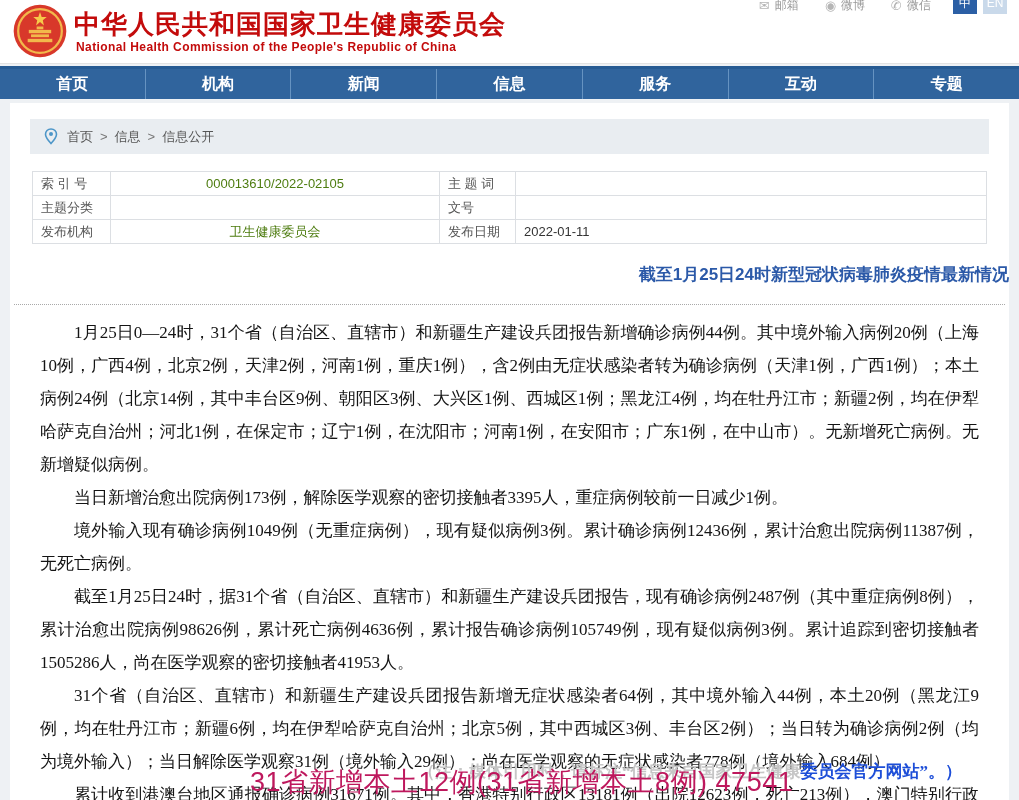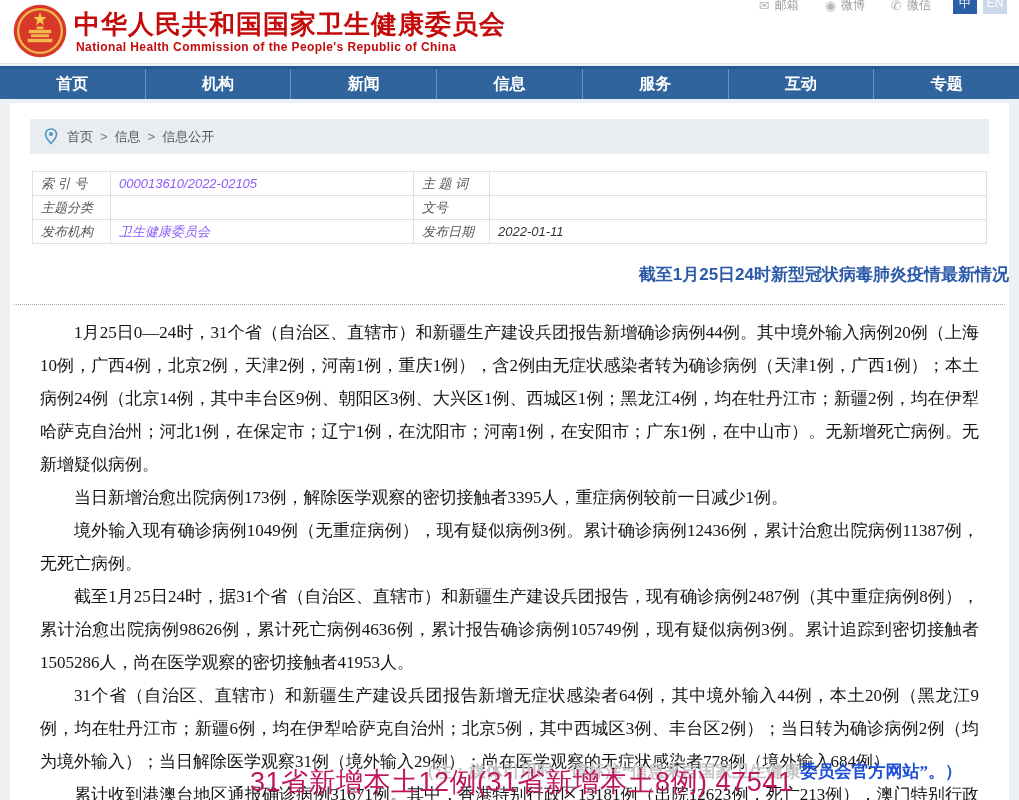--- a/index.html
+++ b/index.html
@@ -27,23 +27,23 @@
 
   
   .card { position:absolute; top:103px; left:10px; width:999px; height:697px; background:#ffffff; }
 
   .breadcrumb { position:absolute; top:16px; left:20px; width:959px; height:35px; background:#e9edf1; display:flex; align-items:center; padding-left:14px; font-size:13px; color:#555; }
   .breadcrumb .pin { margin-right:9px; display:flex; align-items:center; }
   .crumb { cursor:pointer; }
   .crumb-sep { margin:0 7px; color:#777; }
 
   table.meta { position:absolute; top:68px; left:22px; width:955px; border-collapse:collapse; table-layout:fixed; }
-  table.meta td { border:1px solid #dcdfe3; height:24px; font-size:13px; padding:0 8px; white-space:nowrap; overflow:hidden;font-style:italic; }
+  table.meta td { border:1px solid #dcdfe3; height:24px; font-size:13px; padding:0 8px; white-space:nowrap; overflow:hidden; }
   td.m-label { width:78px; color:#555; background:#fff; }
-  td.m-val1 { width:303px; color:#8b5cf6; }
+  td.m-val1 { width:329px; color:#4d7c0f;text-align:center; }
   td.m-label2 { width:76px; color:#555; }
   td.m-val2 { color:#333; }
 
   .art-title { position:absolute; top:160px; left:0; width:999px; text-align:right; font-size:17px; font-weight:bold; color:#2b59a8; }
   .dotted-sep { position:absolute; top:201px; left:4px; width:991px; border-top:1px dotted #a9a9a9; }
 
   .article { position:absolute; top:213px; left:30px; width:939px; font-family:"Liberation Serif","DejaVu Serif",serif; font-size:17px; line-height:33px; color:#141414; text-align:justify; }
   .article p { text-indent:2em; margin:0; }
 
   .note-line { position:absolute; top:657px; left:408px; white-space:nowrap; font-family:"Liberation Serif","DejaVu Serif",serif; font-size:17px; font-weight:bold; }

